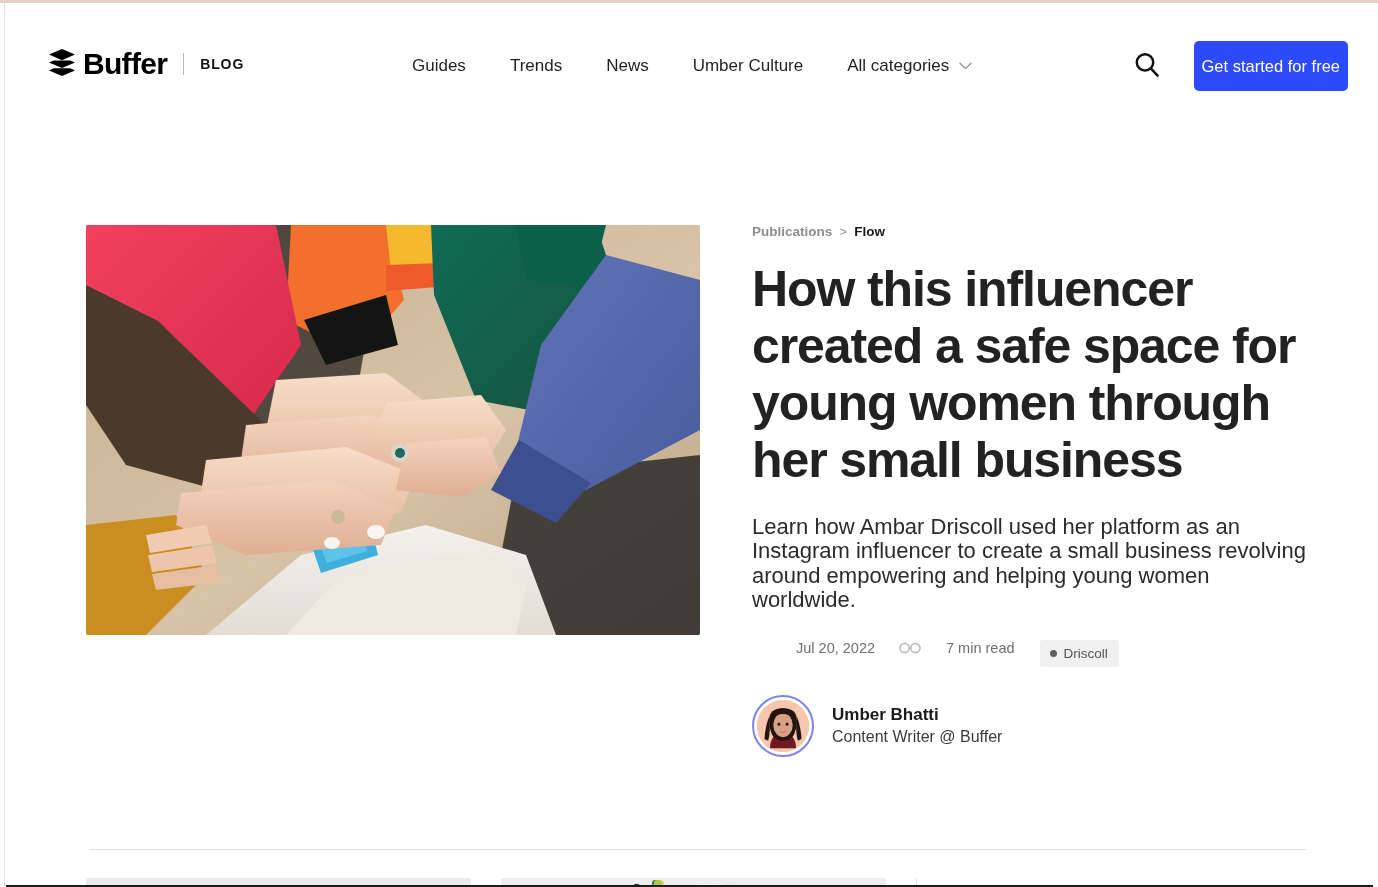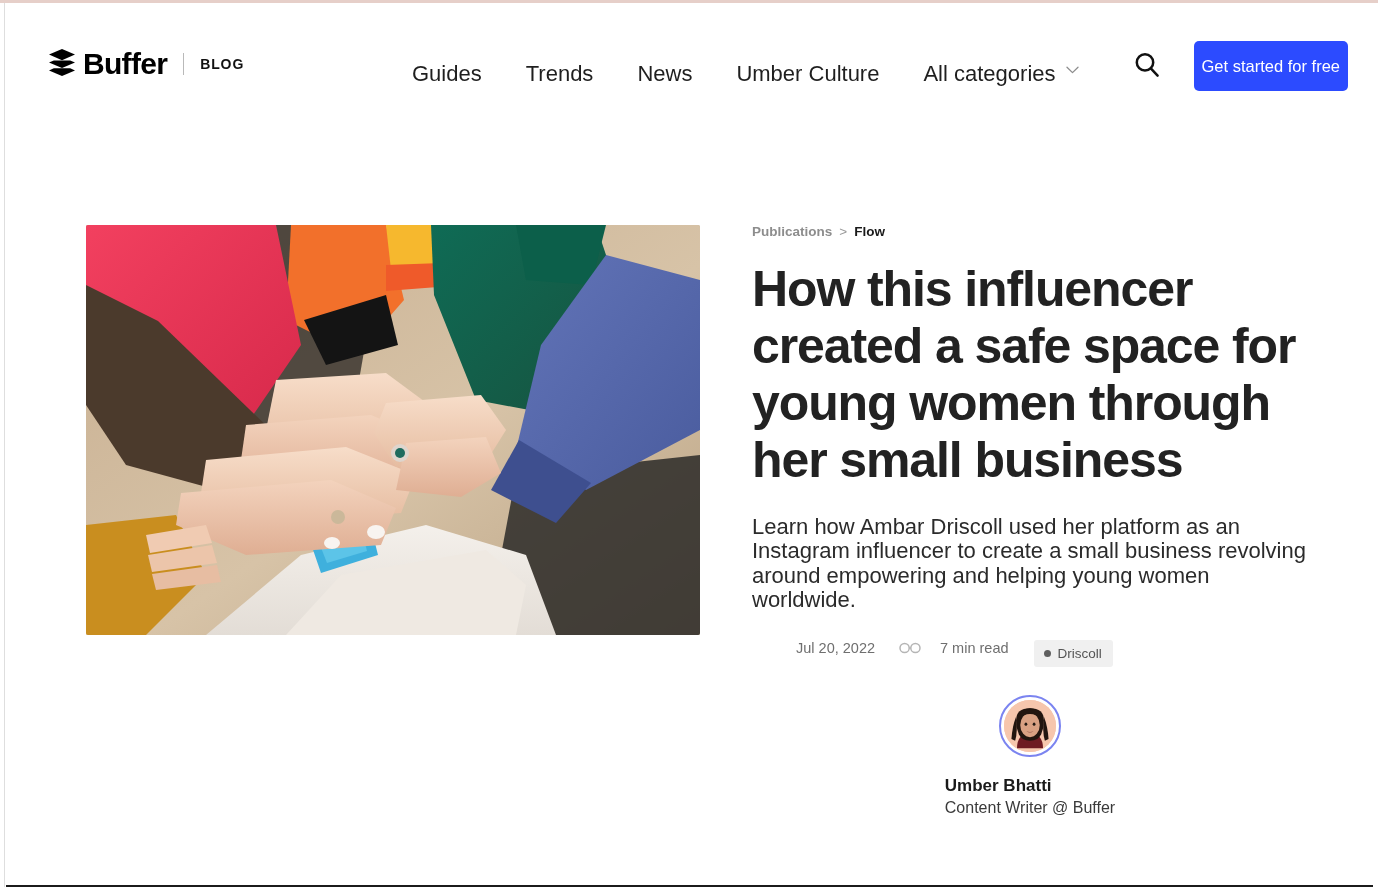--- a/index.html
+++ b/index.html
@@ -97,27 +97,26 @@
 
   nav#main-nav {
     position: absolute;
     left: 398px;
     top: 46px;
     display: flex;
     align-items: center;
     gap: 0;
   }
   nav#main-nav .nav-item {
-    font-size: 22px;
+    font-size: 17px;
     color: #1f1f1f;
     margin-right: 44px;
     cursor: pointer;
     white-space: nowrap;
     line-height: 34px;
-    margin-top: 8px;
   }
   nav#main-nav .nav-item:last-child { margin-right: 0; }
   .nav-dropdown {
     display: flex;
     align-items: center;
     gap: 10px;
     cursor: pointer;
   }
   .chev {
     width: 13px; height: 8px;
@@ -220,21 +219,21 @@
     margin-left: 44px;
   }
   .meta-date {
     font-size: 14.5px;
     color: #6f6f6f;
     margin-right: 24px;
   }
   .meta-read {
     display: flex;
     align-items: center;
-    gap: 19px;
+    gap: 25px;
     font-size: 14.5px;
     color: #6f6f6f;
     margin-right: 25px;
   }
   .glasses { display: block; }
   .tag-chip {
     background: #f0f0f0;
     border-radius: 3px;
     padding: 6px 11px 6px 10px;
     display: flex;
@@ -247,21 +246,20 @@
     background: #5f5f5f;
     display: block;
   }
   .tag-label { font-size: 13.5px; color: #555555; }
 
   .author-row {
     display: flex;
     align-items: center;
     gap: 18px;
     cursor: pointer;
-    flex-direction: column;
   }
   .avatar {
     width: 62px; height: 62px;
     border-radius: 50%;
     border: 2px solid #7b84f0;
     padding: 3px;
     background: #ffffff;
     flex: 0 0 62px;
   }
   .avatar-inner {

